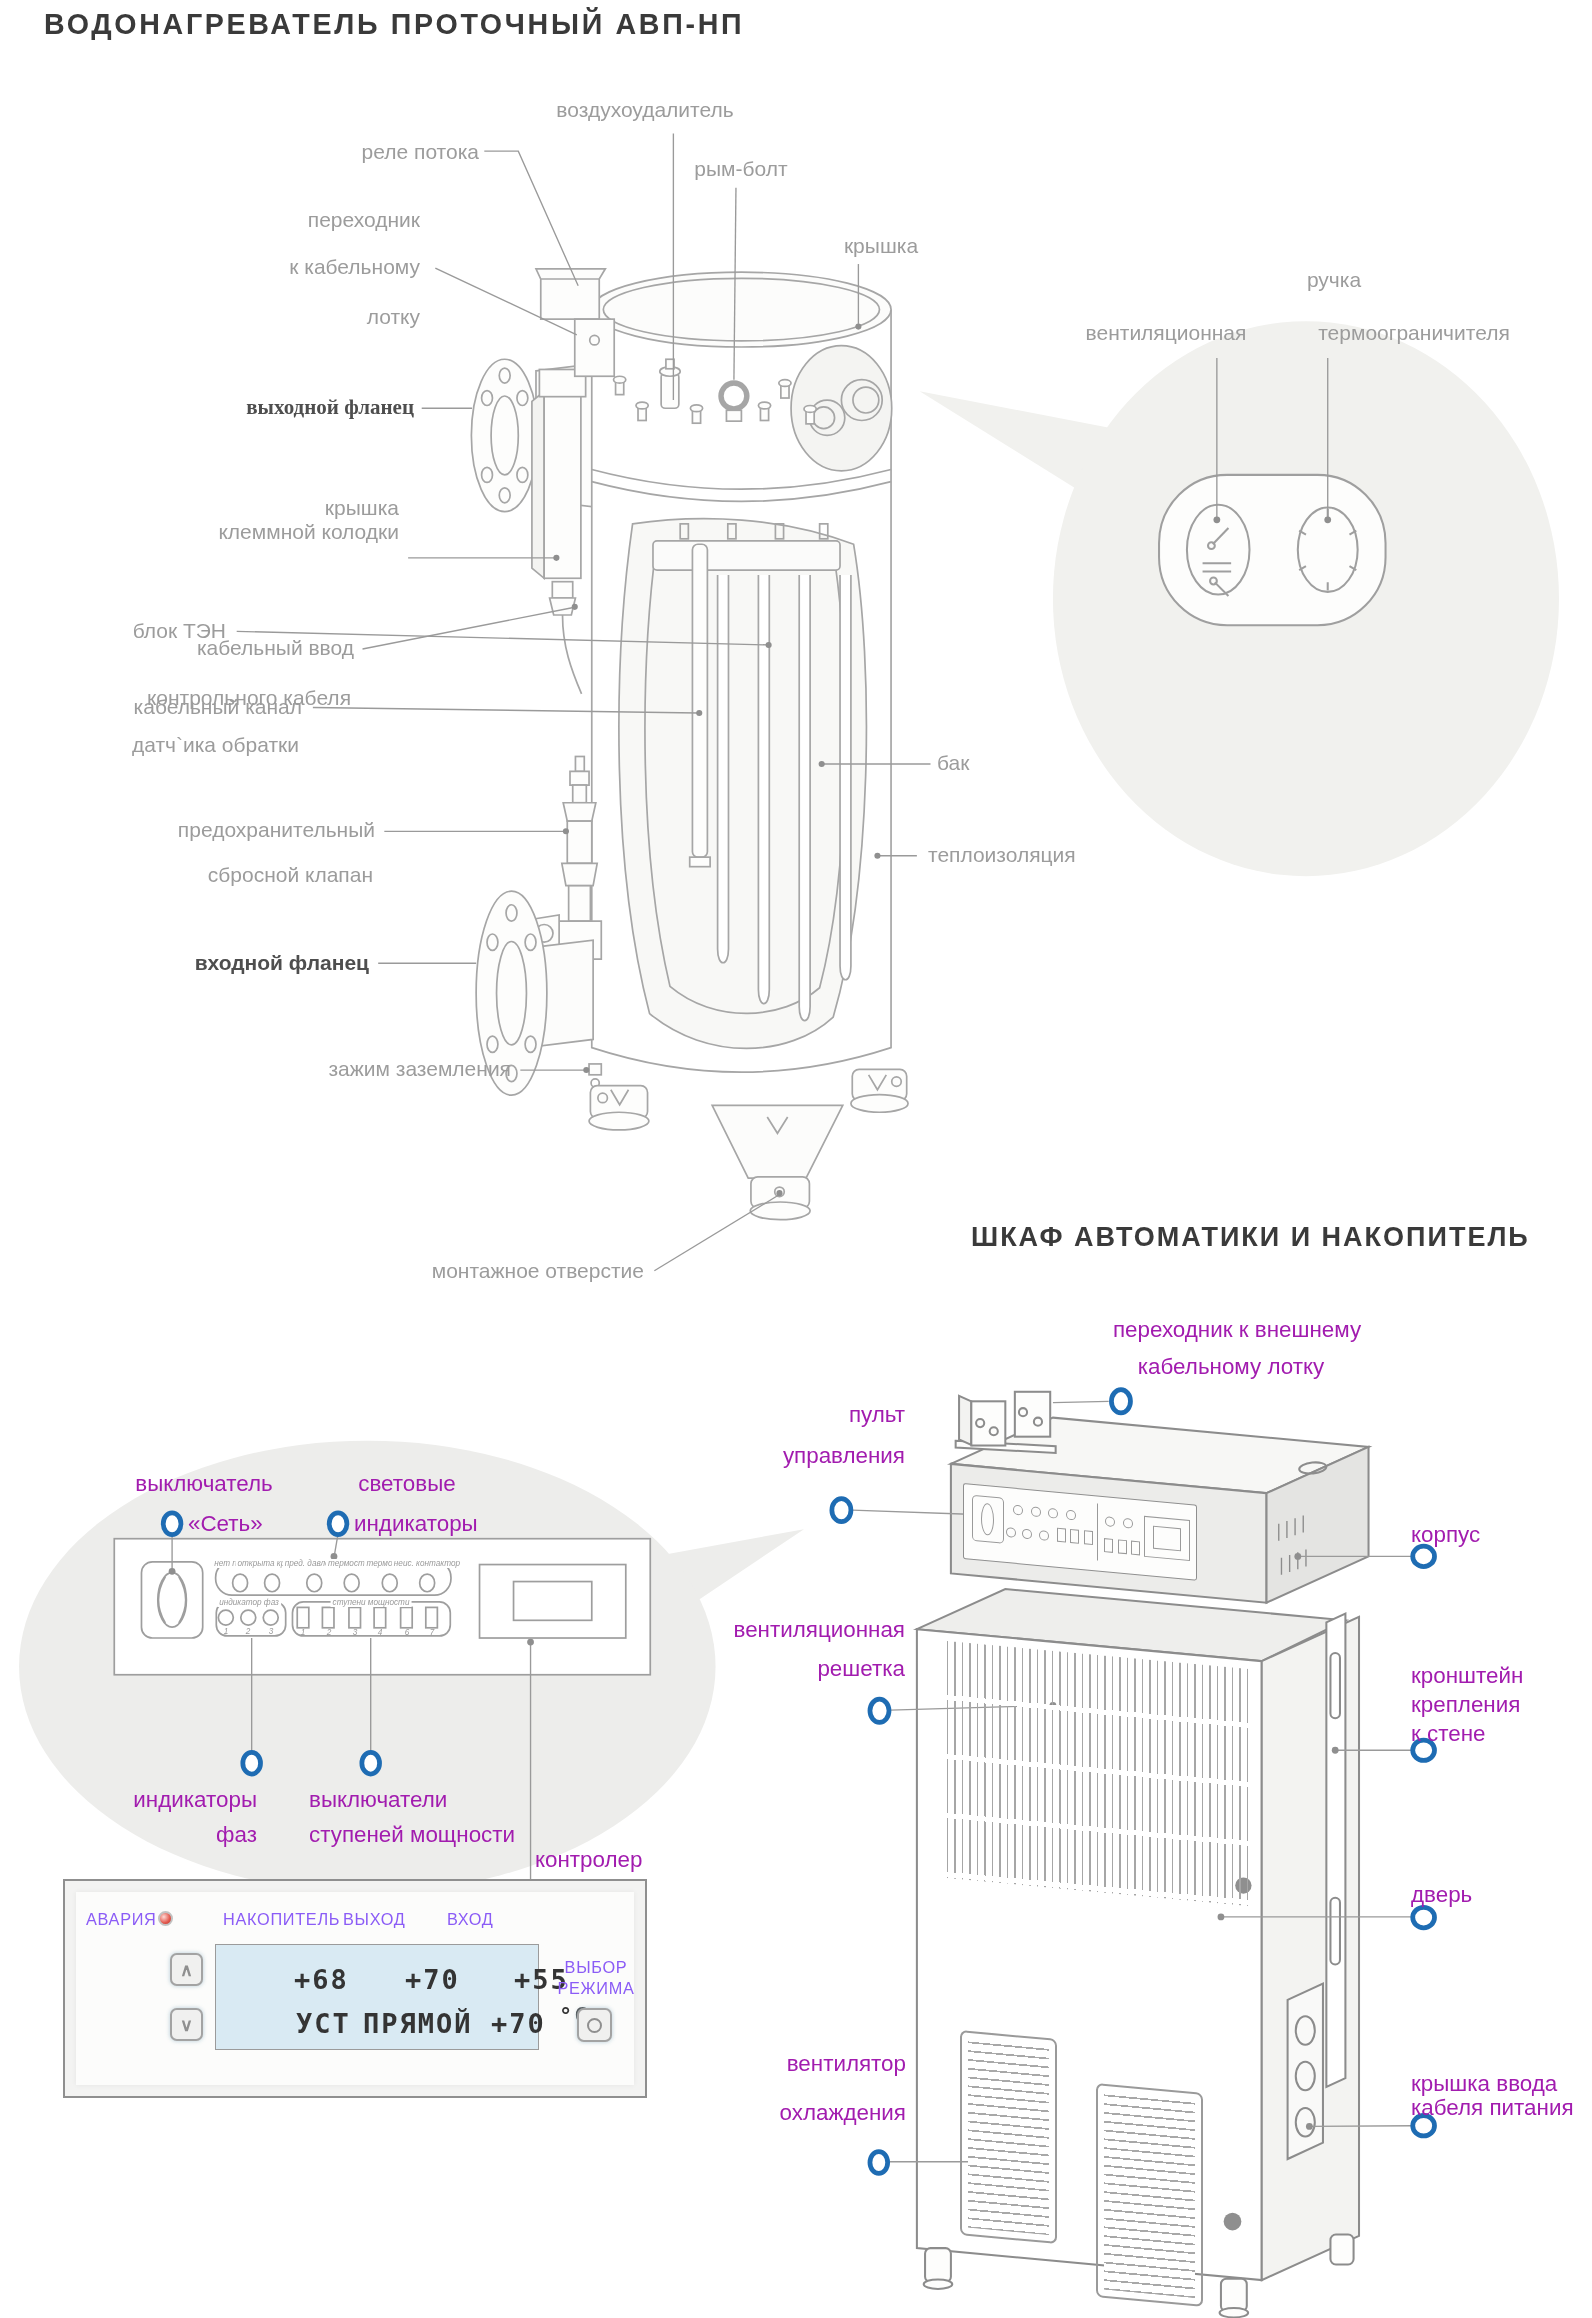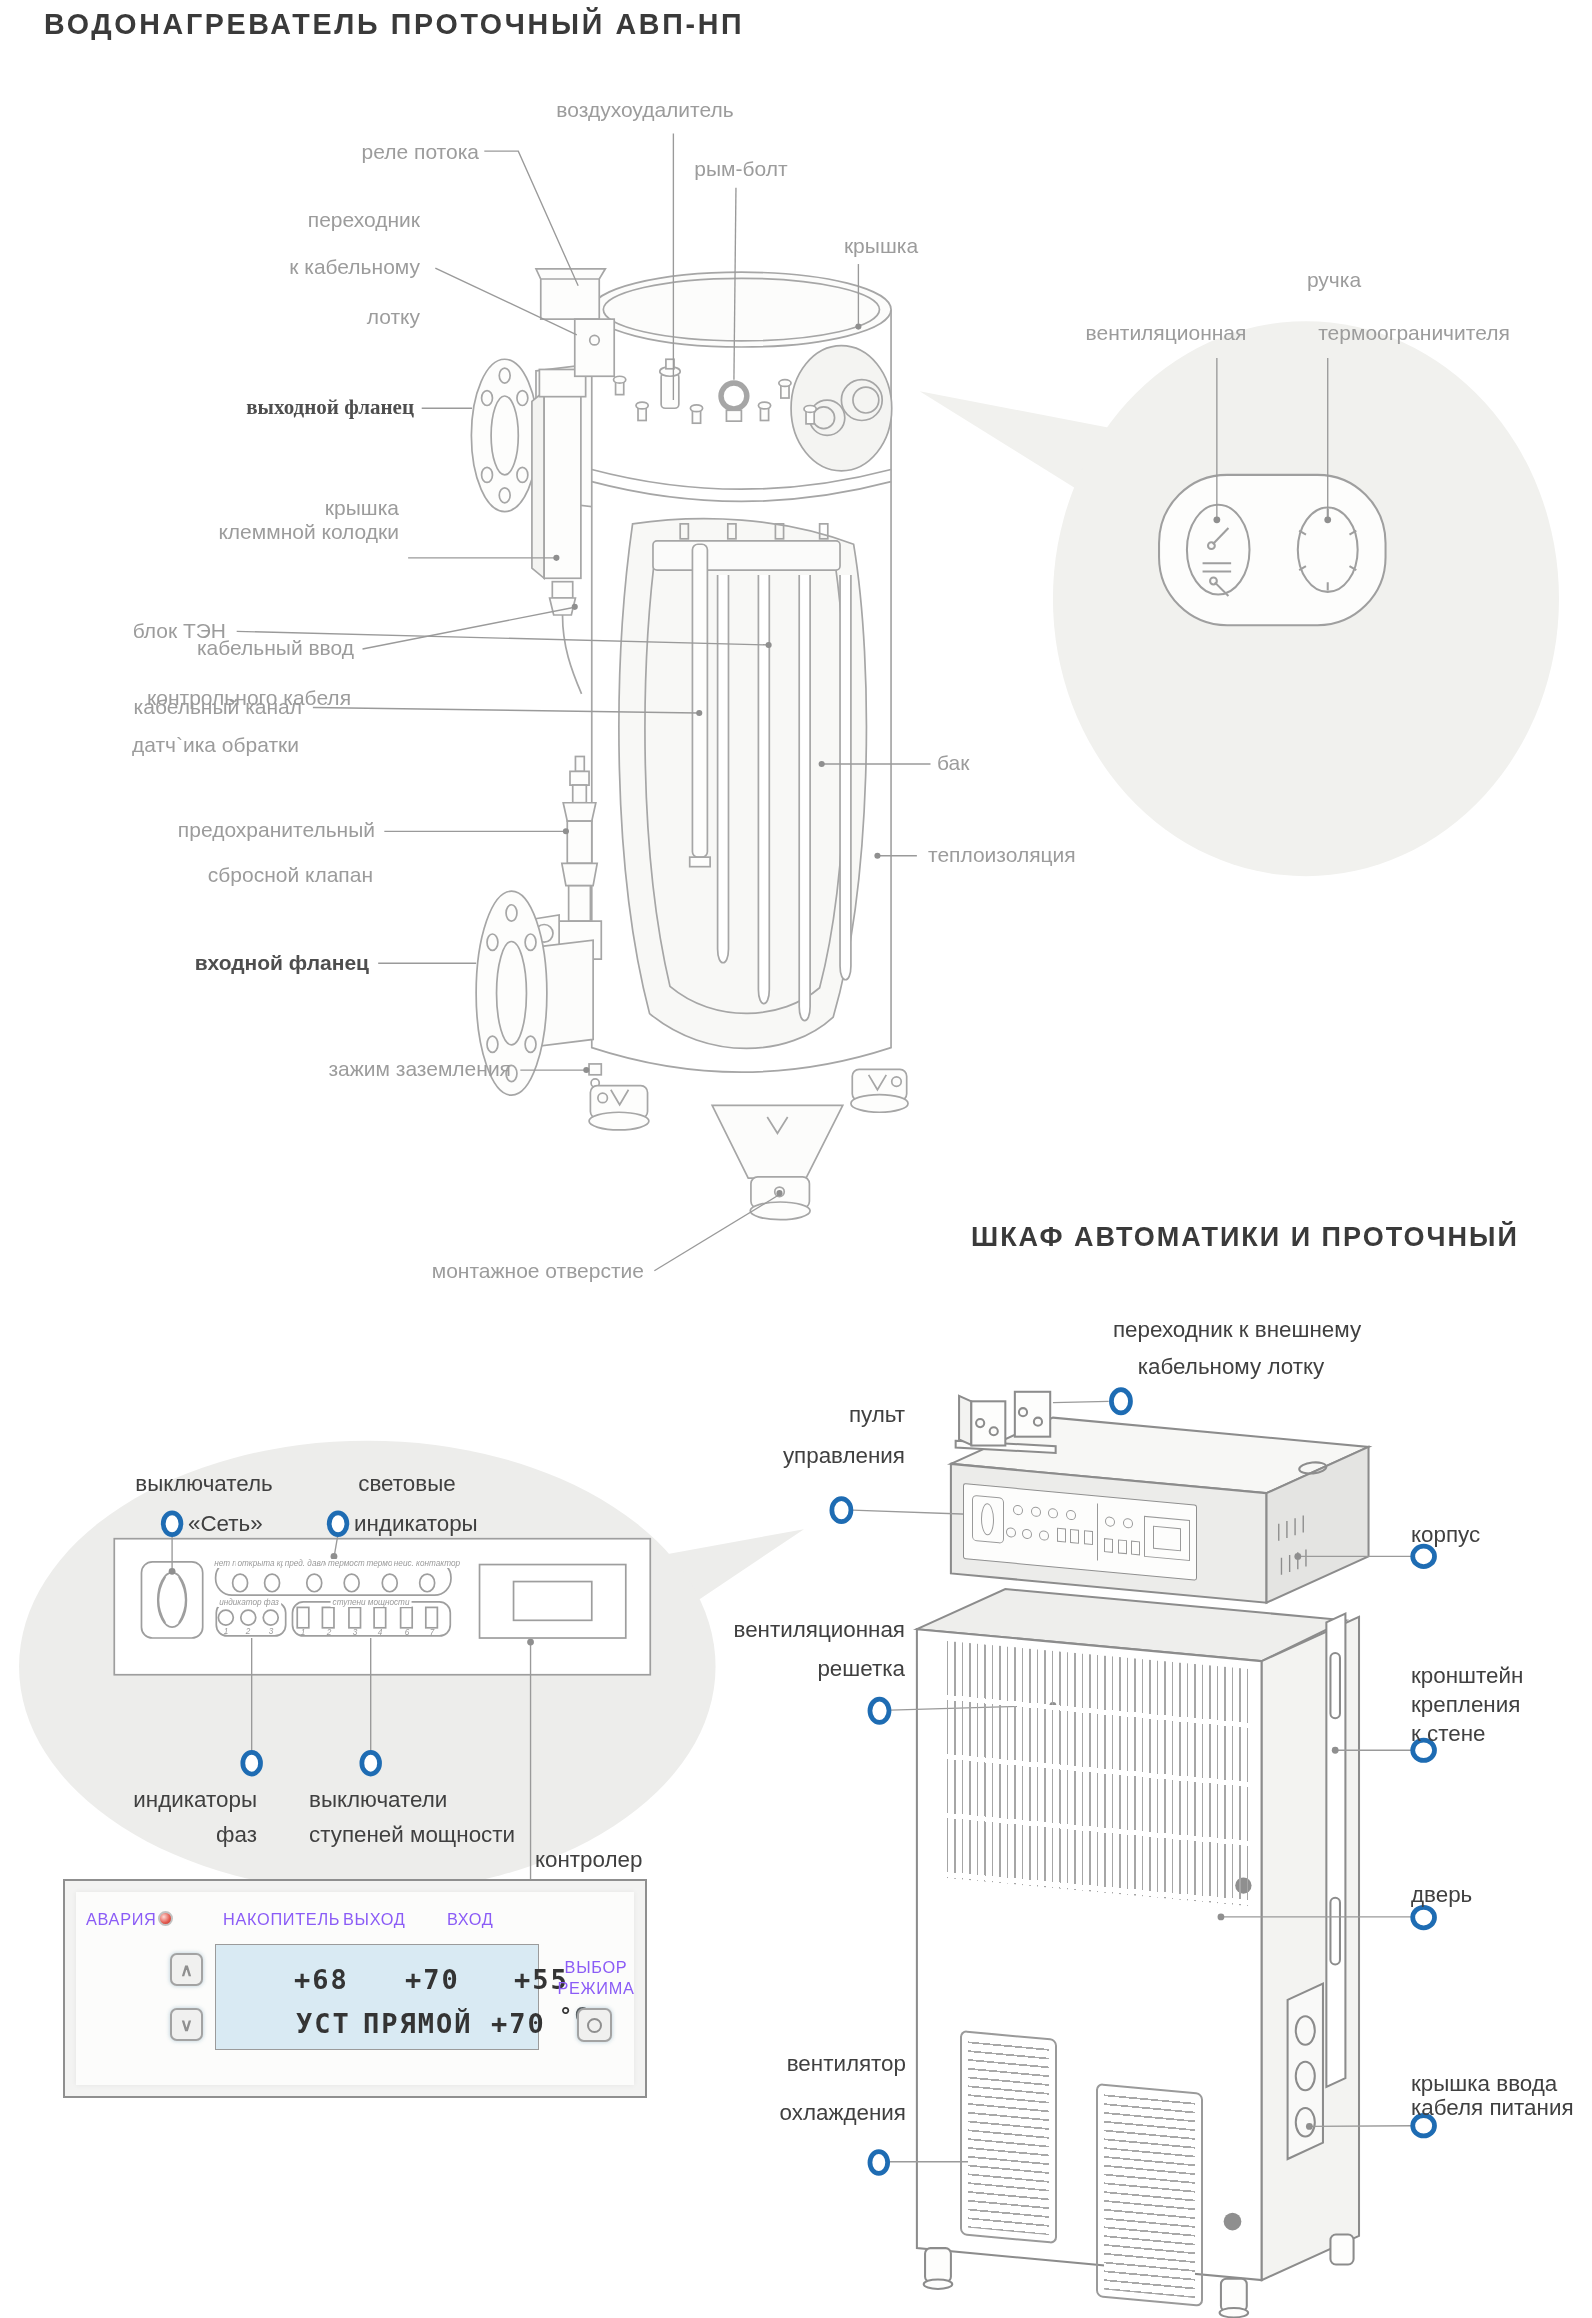--- a/index.html
+++ b/index.html
@@ -4,21 +4,21 @@
 <style>
   html,body{margin:0;padding:0;background:#ffffff;}
   #canvas{position:relative;width:1593px;height:2319px;background:#ffffff;
           font-family:"Liberation Sans",sans-serif;overflow:hidden;}
   svg.art{position:absolute;left:0;top:0;z-index:1;}
   .htm{position:absolute;z-index:2;}
   .sec-title{position:absolute;z-index:3;font-weight:bold;color:#3a3a3a;
              font-size:28.6px;letter-spacing:2.7px;white-space:nowrap;}
   .lbl{position:absolute;z-index:3;font-size:21px;color:#9c9c9c;white-space:nowrap;line-height:1;}
   .lbl.bold{font-weight:bold;color:#4e4e4e;}
-  .lbl2{position:absolute;z-index:3;font-size:22.4px;color:#404040;white-space:nowrap;line-height:1;text-align:right;}
+  .lbl2{position:absolute;z-index:3;font-size:22.4px;color:#a21caf;white-space:nowrap;line-height:1;text-align:right;}
   .ctr{transform:translateX(-50%);}
   .rgt{transform:translateX(-100%);}
   .tiny{position:absolute;z-index:4;font-size:8.2px;font-style:italic;color:#9a9a9a;
         white-space:nowrap;background:#ffffff;padding:0 2px;transform:translateX(-50%);}
   .num{position:absolute;z-index:4;font-size:8.2px;font-style:italic;color:#9a9a9a;
        white-space:nowrap;transform:translateX(-50%);}
   
   .grille{position:absolute;z-index:2;left:947px;top:1641px;width:307px;height:237px;
           transform:skewY(5.3deg);transform-origin:0 0;
           background-image:
@@ -416,21 +416,21 @@
     <div class="pc" style="left:159px;top:19px;"></div>
     <div class="pr" style="left:140px;top:41px;"></div>
     <div class="pr" style="left:154px;top:41px;"></div>
     <div class="pr" style="left:167px;top:41px;"></div>
     <div class="pdisp">
         <div class="pdisp-in"></div>
       </div>
   </div>
 
   <div class="sec-title" style="left:44px;top:8.2px;">ВОДОНАГРЕВАТЕЛЬ ПРОТОЧНЫЙ АВП-НП</div>
-  <div class="sec-title" style="left:971px;top:1222px;font-size:27px;letter-spacing:2px;">ШКАФ АВТОМАТИКИ И ПРОТОЧНЫЙ</div>
+  <div class="sec-title" style="left:971px;top:1222px;font-size:27px;letter-spacing:2px;">ШКАФ АВТОМАТИКИ И НАКОПИТЕЛЬ</div>
 
   <div class="lbl ctr" style="left:645px;top:99px;">воздухоудалитель</div>
   <div class="lbl ctr" style="left:741px;top:158px;">рым-болт</div>
   <div class="lbl ctr" style="left:881px;top:235px;">крышка</div>
   <div class="lbl rgt" style="left:479px;top:141px;">реле потока</div>
   <div class="lbl rgt" style="left:420px;top:209px;">переходник</div>
   <div class="lbl rgt" style="left:420px;top:256px;">к кабельному</div>
   <div class="lbl rgt" style="left:420px;top:306px;">лотку</div>
   <div class="lbl bold rgt" style="left:414px;top:397px;font-family:Liberation Serif, serif;">выходной фланец</div>
   <div class="lbl rgt" style="left:399px;top:497px;">крышка</div>

